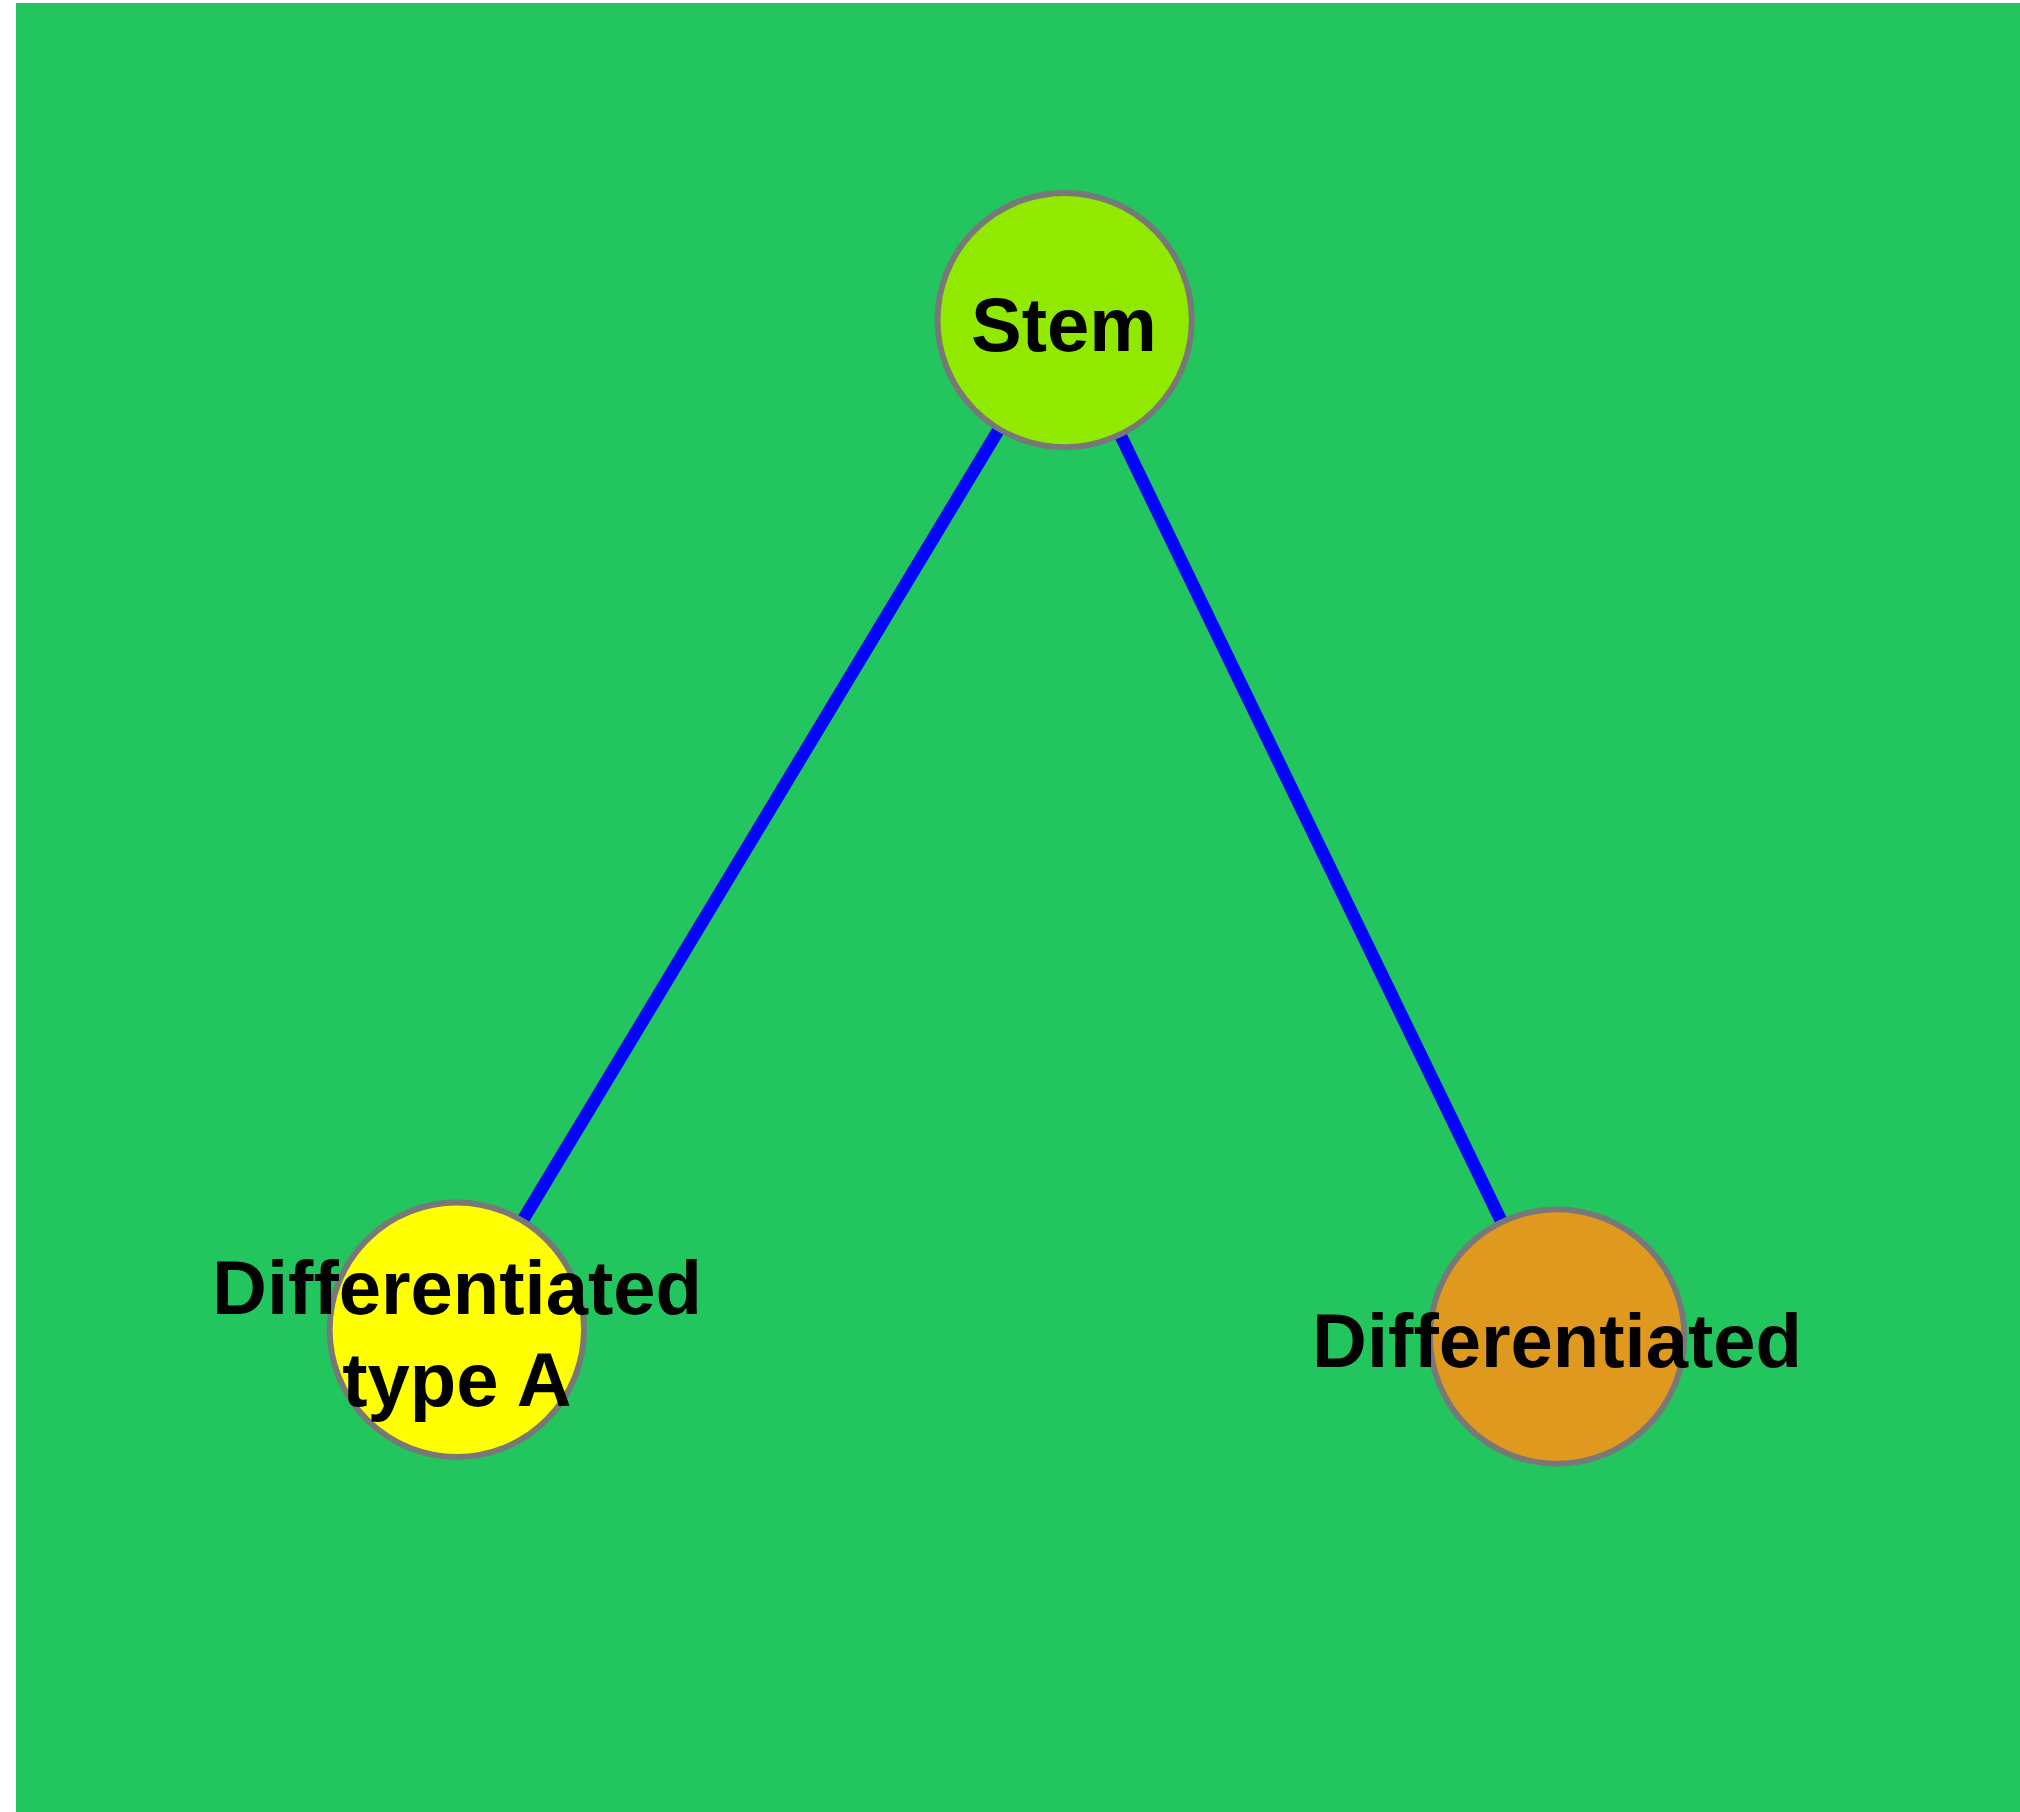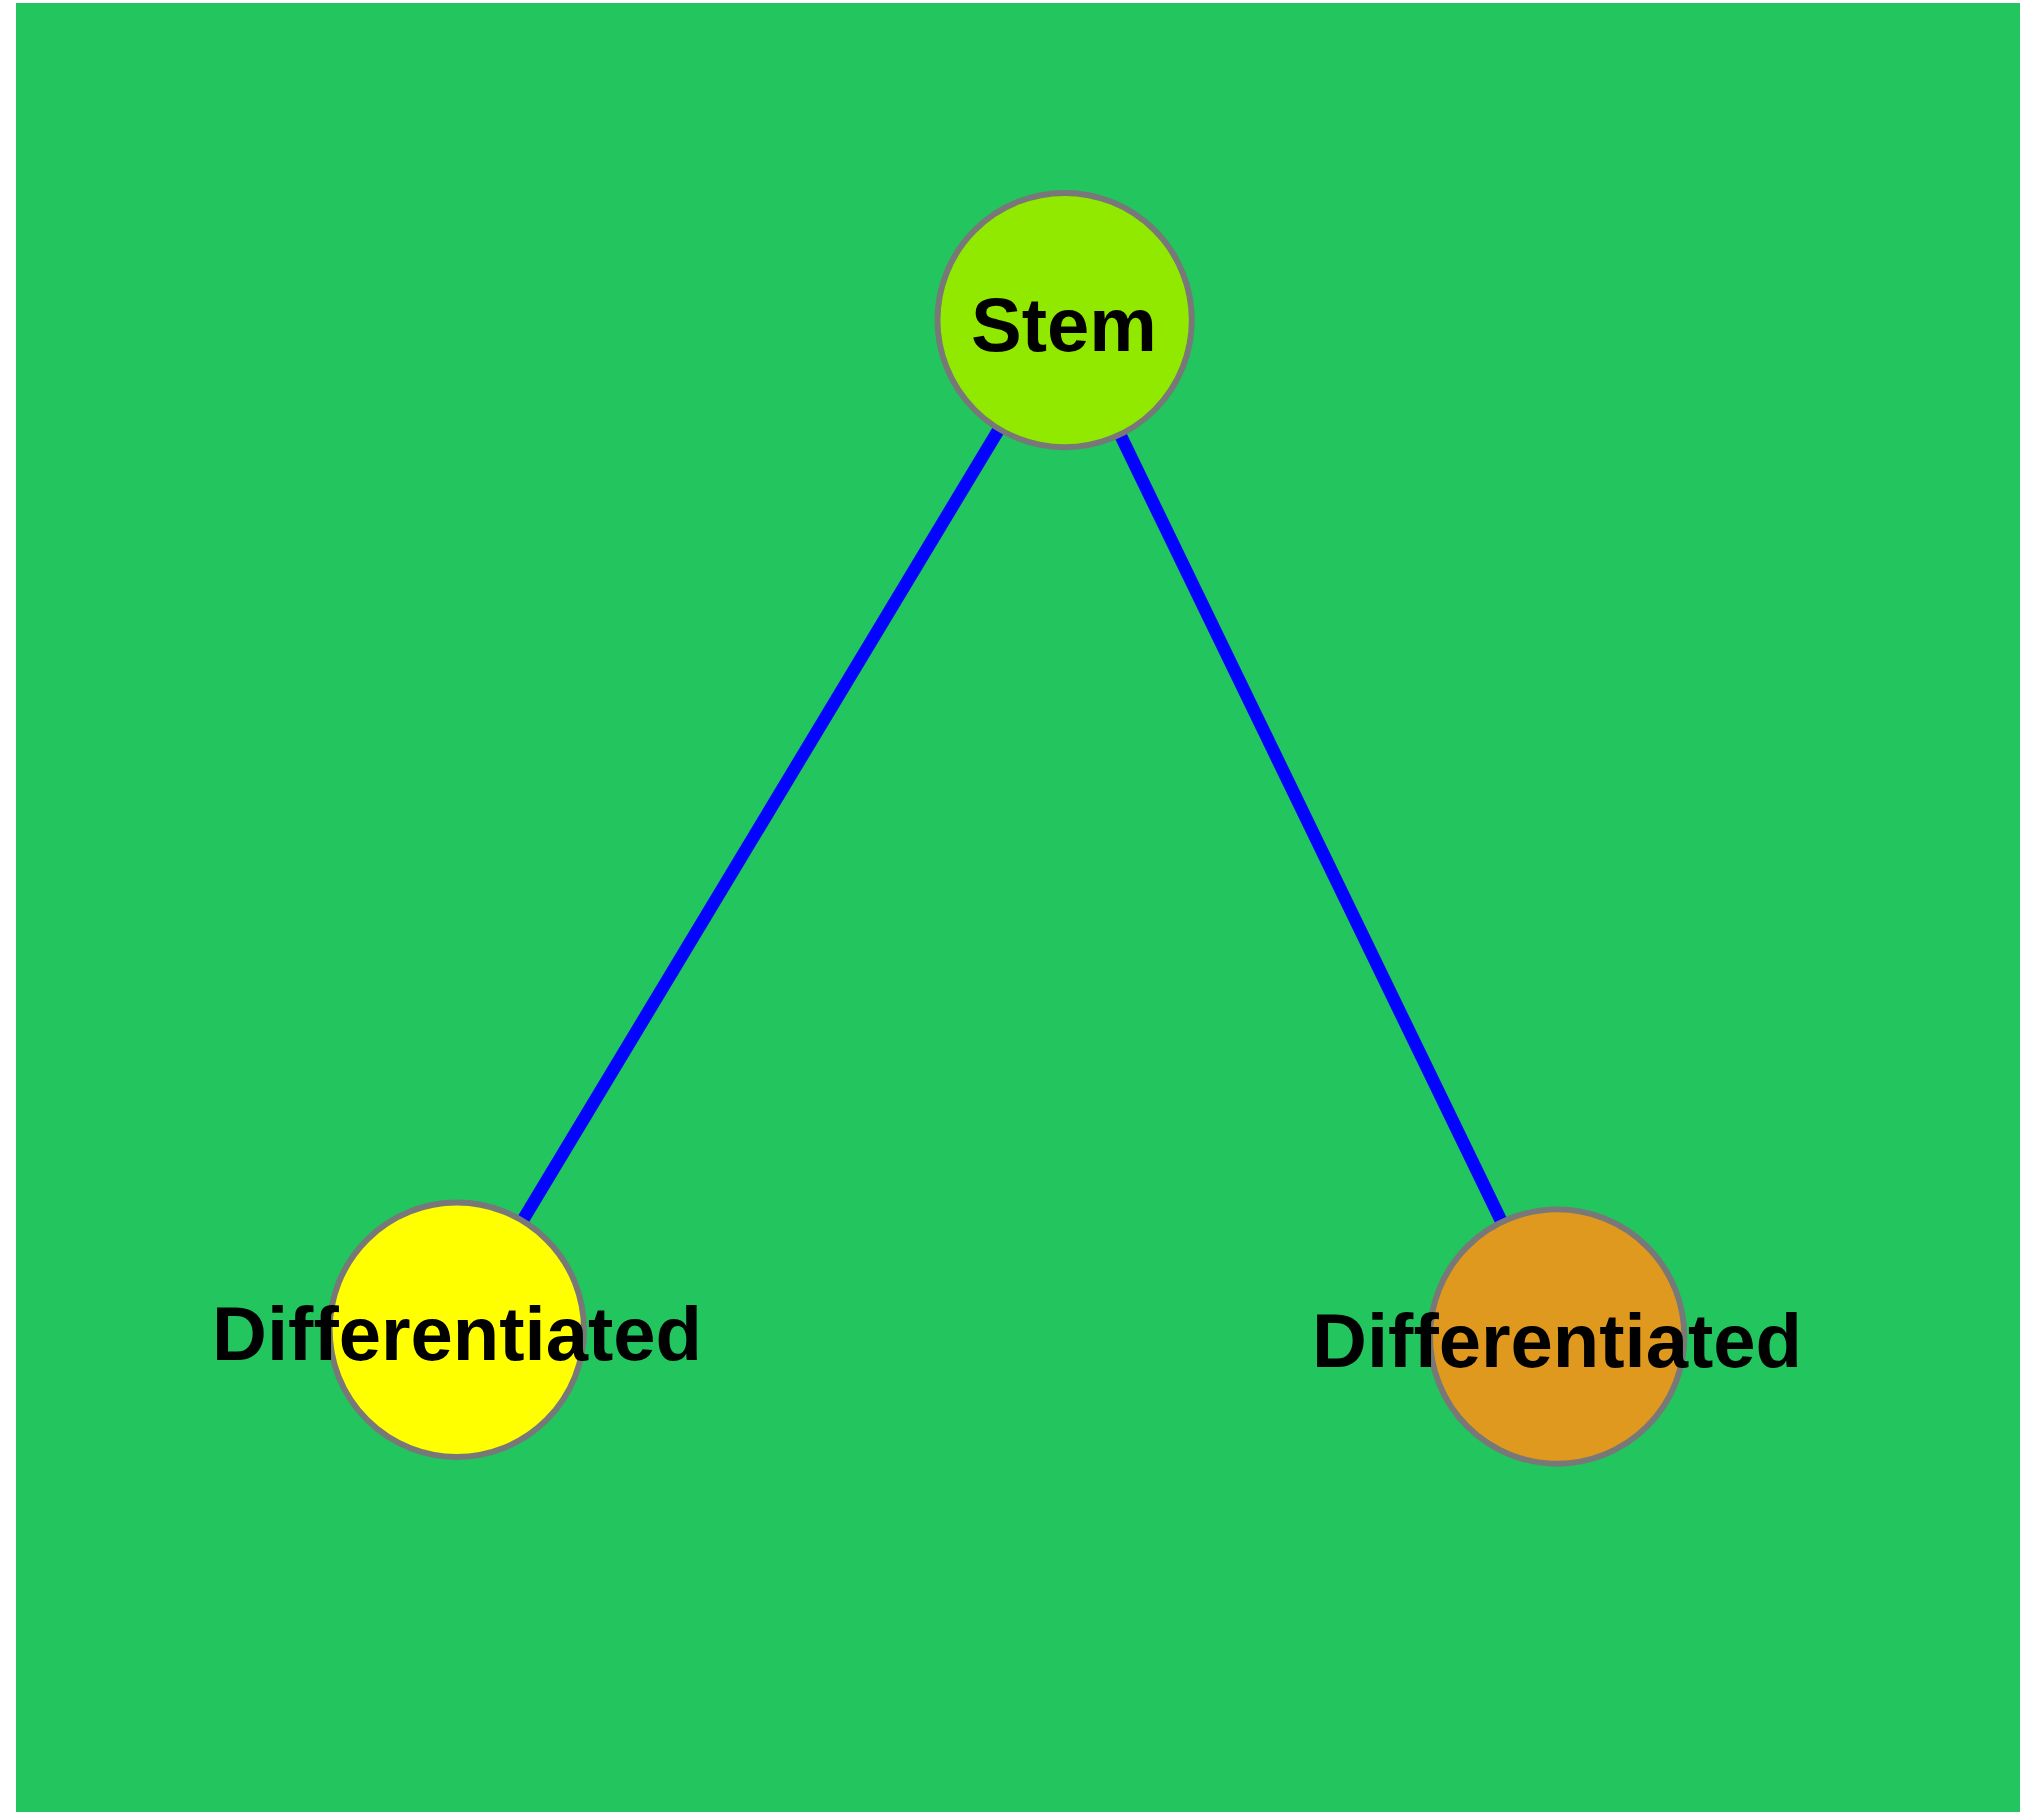--- a/index.html
+++ b/index.html
@@ -61,19 +61,20 @@
       <circle cx="1237" cy="374" r="150" class="node-circle" fill="#92E900" stroke="#787878"></circle>
       <circle cx="520" cy="1565" r="150" class="node-circle" fill="#FFFF00" stroke="#787878"></circle>
       <circle cx="1818" cy="1573" r="150" class="node-circle" fill="#E0991F" stroke="#787878"></circle>
     </svg>
   <div class="labels-layer">
       <div class="node-label" style="left: 1048px; top: 322px; color: rgb(0, 0, 0);">
         <div>Stem</div>
       </div>
       <div class="node-label" style="left: 441px; top: 1331px; color: rgb(0, 0, 0);">
         <div>Differentiated</div>
+        <div>type A</div>
       </div>
       <div class="node-label" style="left: 1541px; top: 1338px; color: rgb(0, 0, 0);">
         <div>Differentiated</div>
       </div>
     </div>
 </div>
 
 
 </body></html>

